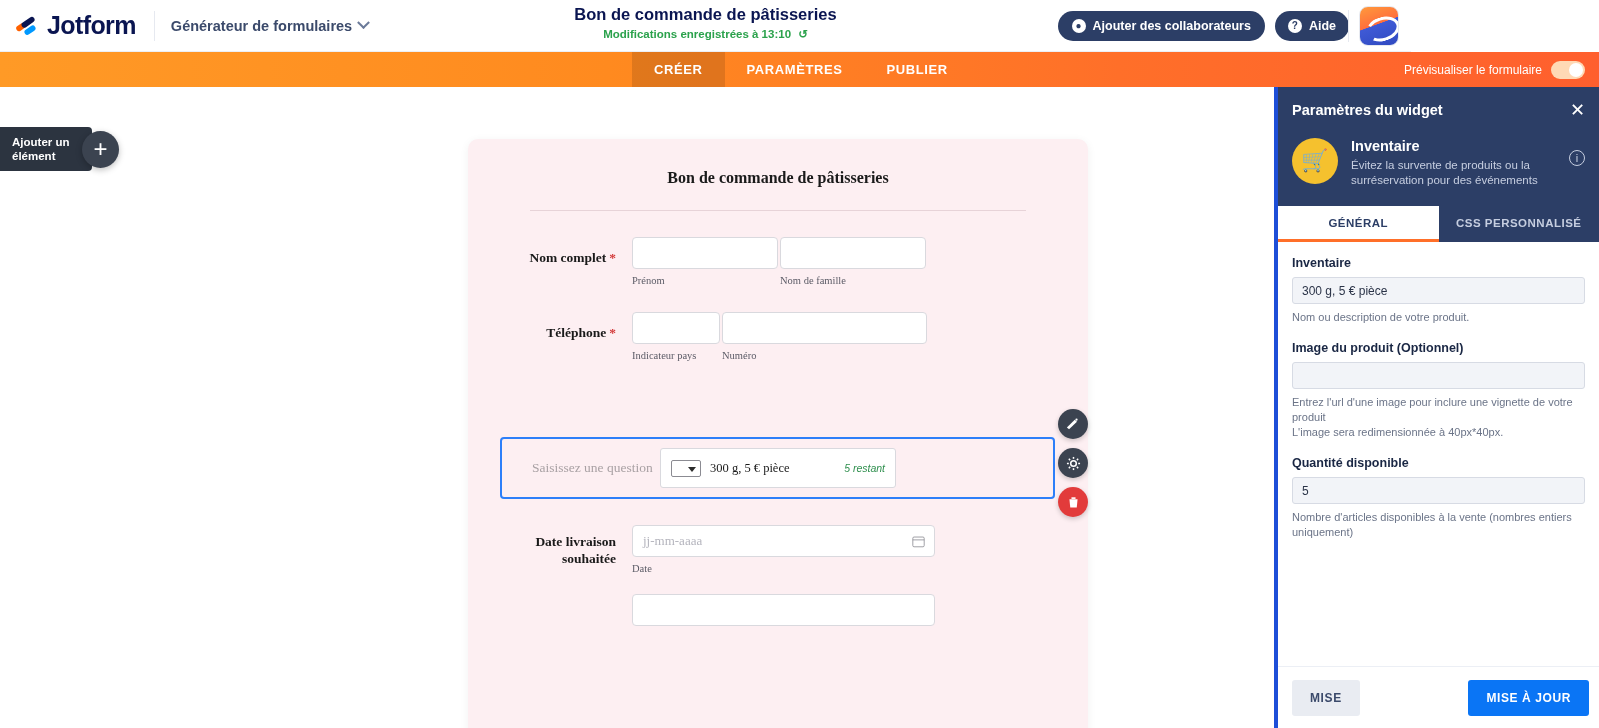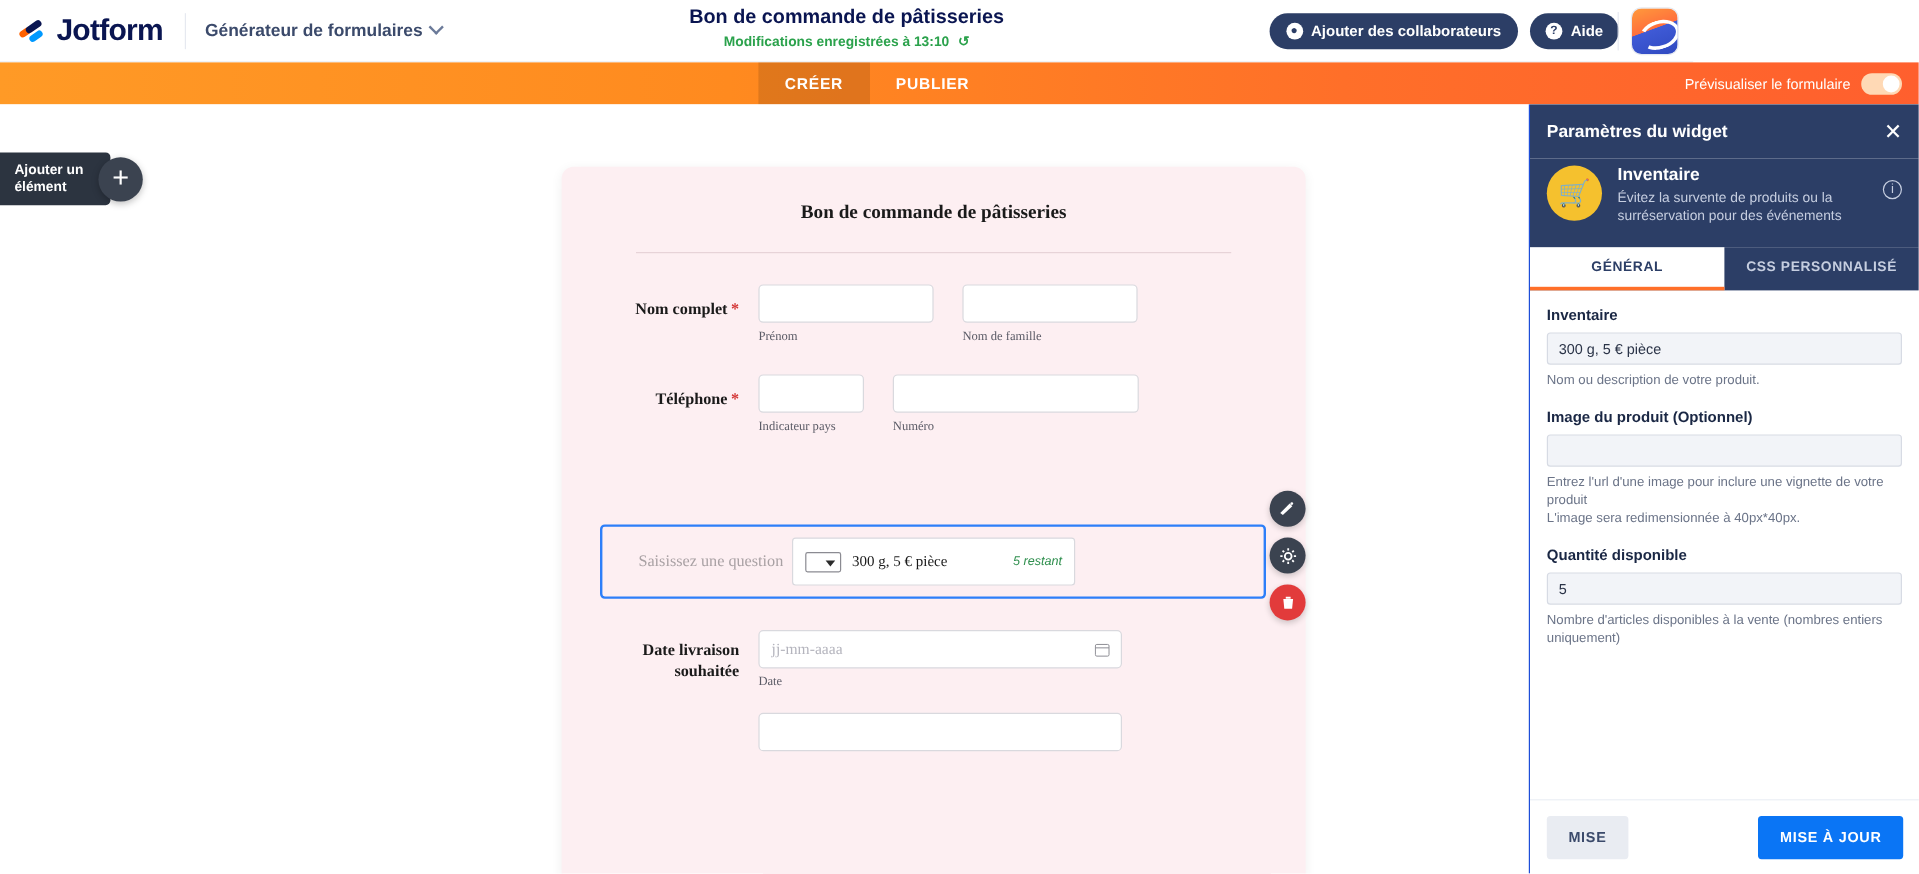--- a/index.html
+++ b/index.html
@@ -105,21 +105,21 @@
   .form-heading { text-align: center; font-size: 16px; font-weight: bold; color: #1a1a1a; font-family: "Liberation Serif", serif; }
   .hr { height: 1px; background: #e7d3d8; margin: 23px 22px 0 22px; }
 
   .frow { display: flex; align-items: flex-start; margin-top: 26px; }
   .flabel {
     width: 124px; text-align: right; padding-right: 16px; padding-top: 12px;
     font-size: 13.5px; font-weight: bold; color: #1a1a1a; font-family: "Liberation Serif", serif;
     line-height: 17px;
   }
   .req { color: #d43b3b; font-weight: bold; margin-left: 3px; }
-  .finputs { display: flex; gap: 24px; }
+  .finputs { display: flex; gap: 2px; }
   .fin {
     background: #fff; border: 1px solid #d9d9de; border-radius: 4px; height: 32px;
   }
   .sub { font-size: 10.5px; color: #5b5b66; margin-top: 6px; font-family: "Liberation Serif", serif; }
   .ph { color: #b4b4bd; font-size: 13px; padding: 7px 10px; font-family: "Liberation Serif", serif; }
 
   
   .widget-row {
     position: absolute; left: 500px; top: 350px; width: 555px; height: 62px;
     border: 2px solid #2d7ff9; border-radius: 4px; background: #fdeff2;
@@ -154,21 +154,21 @@
     width: 30px; height: 30px; border-radius: 50%; color: #fff; font-size: 14px;
     display: flex; align-items: center; justify-content: center; cursor: pointer;
     box-shadow: 0 2px 5px rgba(0,0,0,.2);
   }
   .tool-dark { background: #3b4350; }
   .tool-red { background: #e23b3b; }
 
   
   .panel {
     position: absolute; top: 87px; right: 0; width: 325px; height: 641px;
-    background: #fff; border-left: 1px solid #1d4ed8;
+    background: #fff; border-left: 4px solid #1d4ed8;
   }
   .panel-head {
     height: 45px; background: #2c3e66; display: flex; align-items: center; padding: 0 14px;
   }
   .panel-title { color: #fff; font-size: 14.5px; font-weight: bold; }
   .panel-x { margin-left: auto; color: #fff; font-size: 18px; cursor: pointer; line-height: 1; }
   .panel-widget {
     background: #2c3e66; padding: 6px 14px 18px 14px; display: flex; gap: 13px; align-items: flex-start;
   }
   .widget-icon {
@@ -248,20 +248,21 @@
         <span>Aide</span>
       </div>
       <div class="avatar-btn"></div>
     </div>
     <div class="topbar-sep"></div>
   </div>
 
   <div class="navbar">
     <div class="nav-tabs">
       <div class="nav-tab active">CRÉER</div>
+      <div class="nav-tab">PARAMÈTRES</div>
       <div class="nav-tab">PUBLIER</div>
     </div>
     <div class="preview-wrap">
       <span class="preview-label">Prévisualiser le formulaire</span>
       <span class="toggle"></span>
     </div>
   </div>
 
   <div class="canvas">
 

